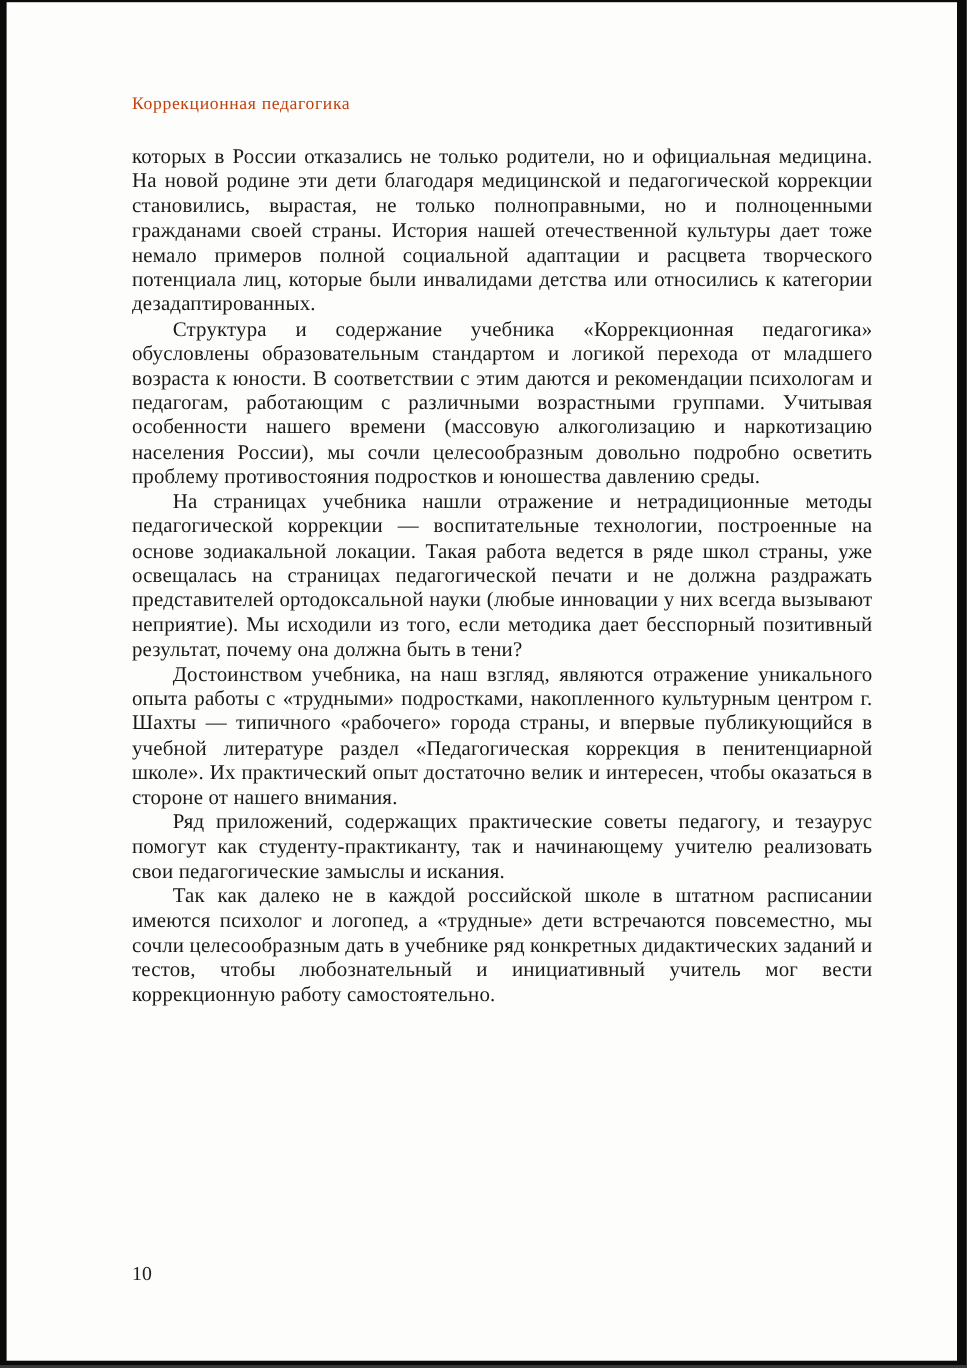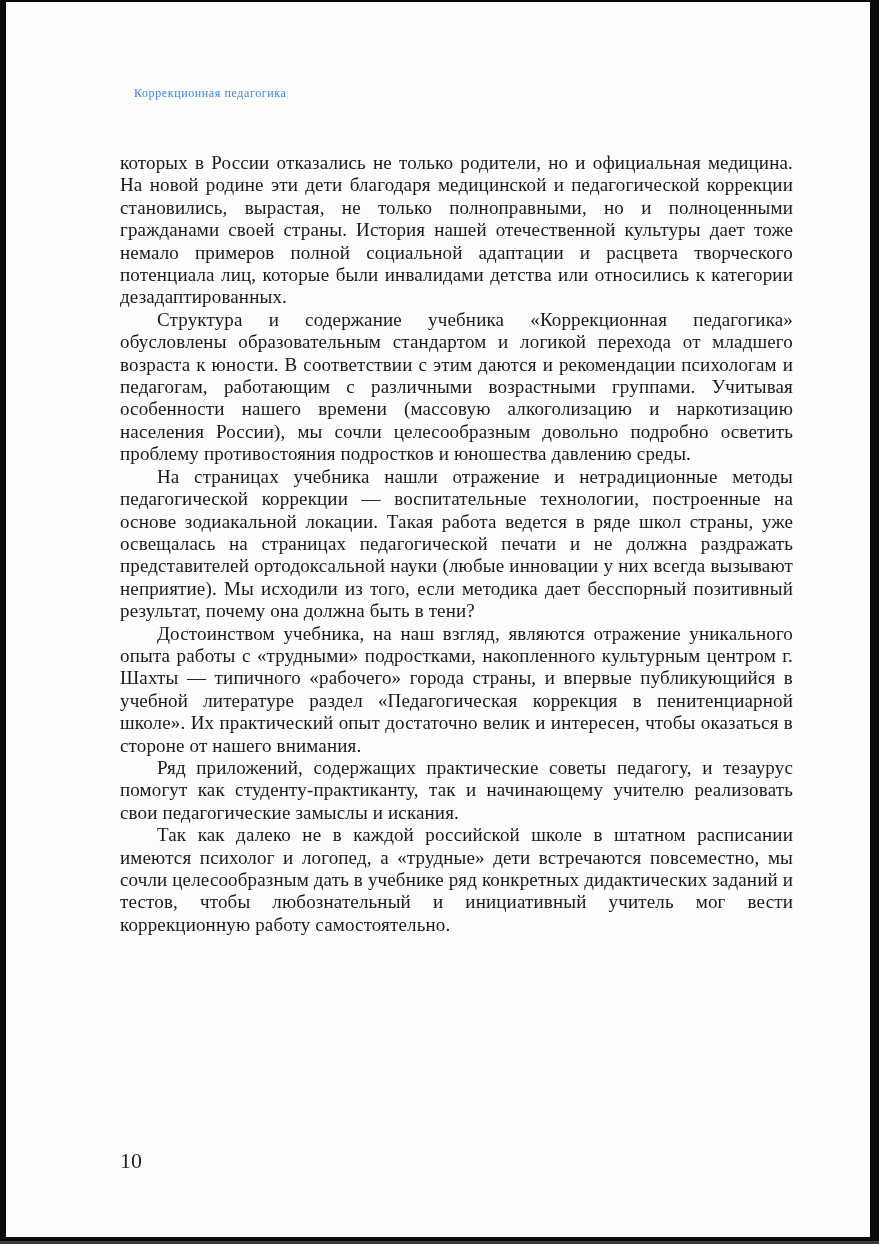--- a/index.html
+++ b/index.html
@@ -17,54 +17,53 @@
   .page {
     position: absolute;
     left: 6px;
     top: 2px;
     right: 9px;
     bottom: 7px;
     background: #fdfdfc;
   }
   .running-head {
     position: absolute;
-    left: 128px;
+    left: 114px;
     top: 84px;
     font-family: "Liberation Serif", "DejaVu Serif", serif;
-    font-size: 12px;
+    font-size: 16px;
     letter-spacing: 0.6px;
-    color: #3b82f6;
+    color: #c2410c;
     white-space: nowrap;
   }
   .text-body {
     position: absolute;
     left: 114px;
     top: 130px;
     width: 673px;
     font-family: "Liberation Serif", "DejaVu Serif", serif;
     font-size: 19px;
     line-height: 22.4px;
     color: #191919;
     text-align: justify;
     letter-spacing: 0.15px;
   }
   .text-body p {
     margin: 0;
     text-indent: 37px;
   }
   .text-body p.first {
     text-indent: 0;
-    margin-top: 20px;
   }
   .page-number {
     position: absolute;
     left: 114px;
     top: 1146px;
     font-family: "Liberation Serif", "DejaVu Serif", serif;
-    font-size: 22px;
+    font-size: 18px;
     color: #1e1e1e;
   }
   .edge-shadow-bottom {
     position: absolute;
     left: 0;
     right: 0;
     bottom: 0;
     height: 3px;
     background: #3a3a3a;
   }

